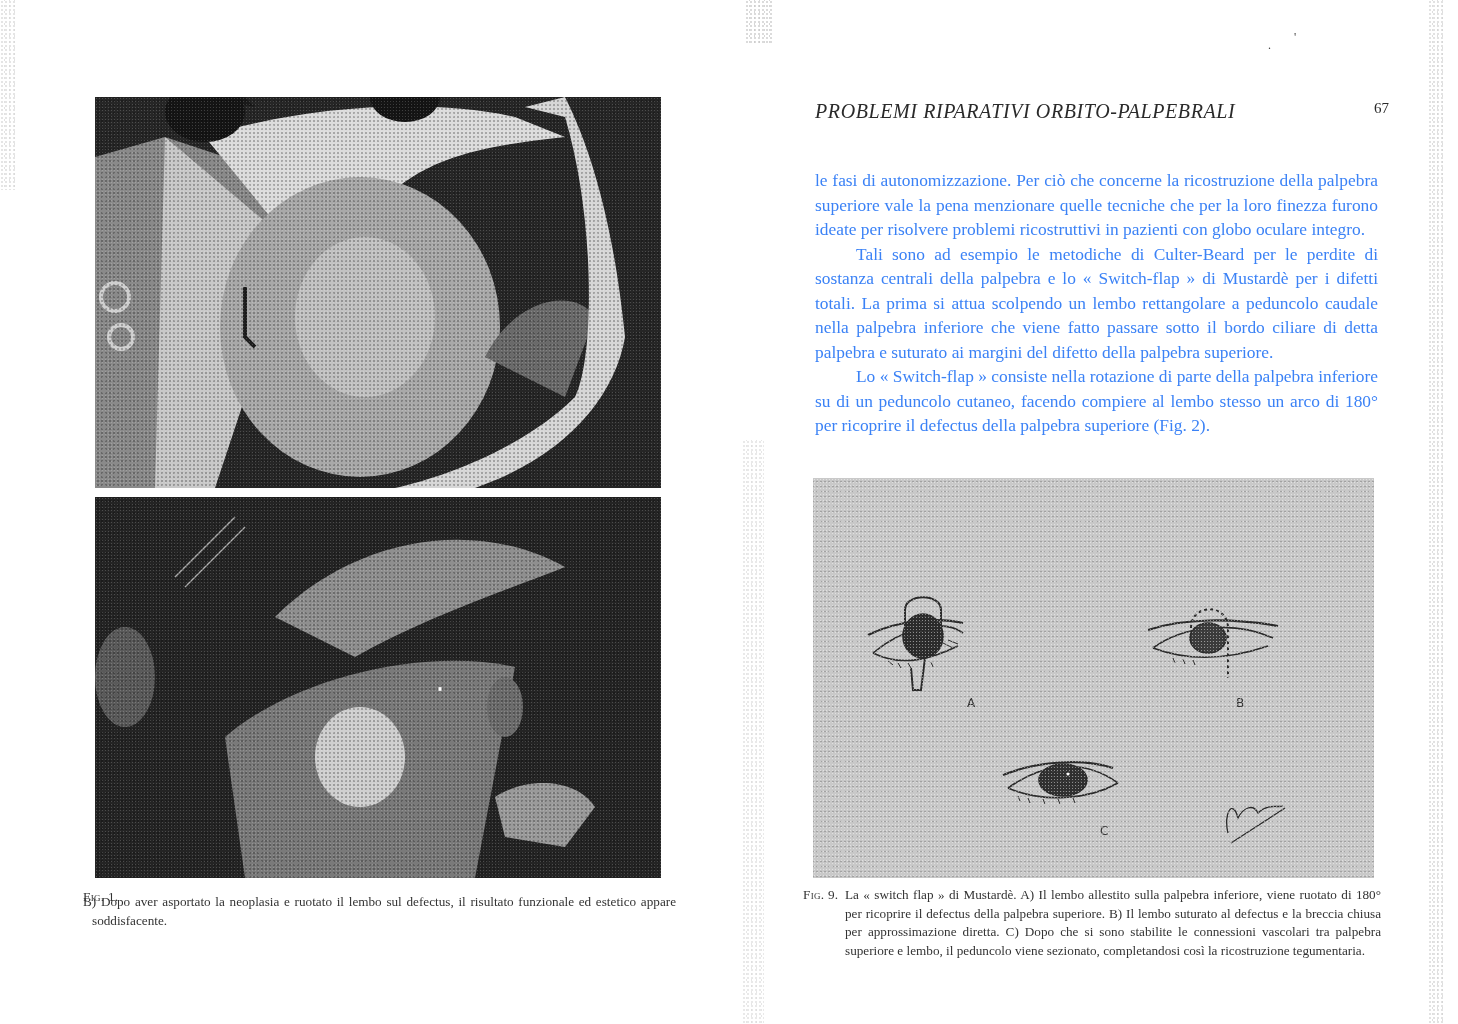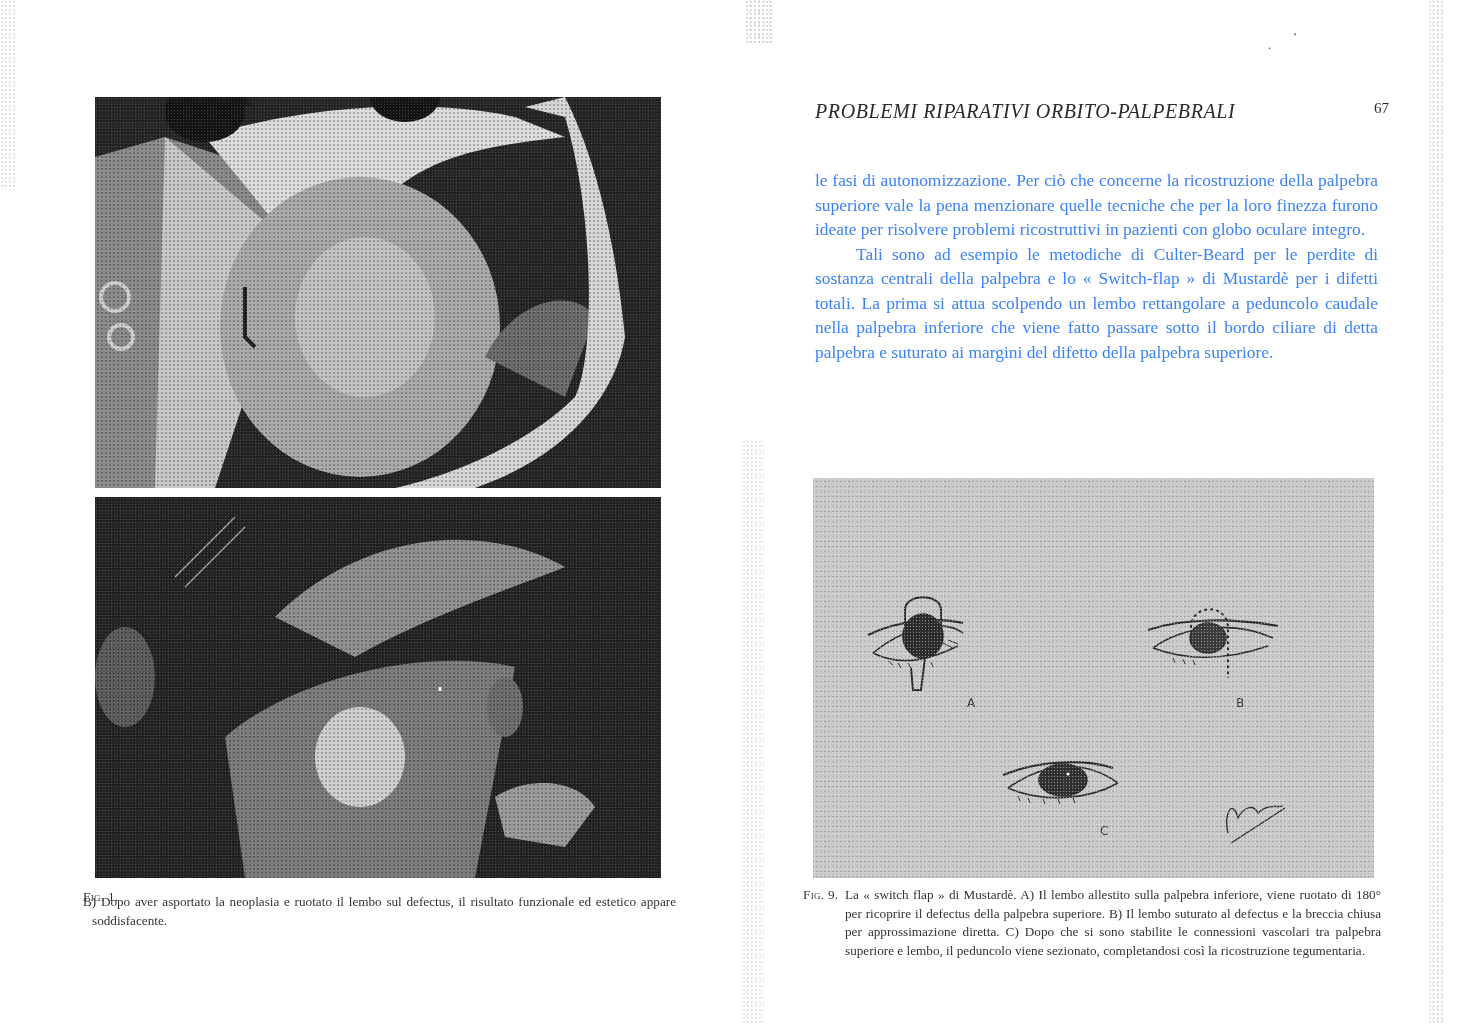--- a/index.html
+++ b/index.html
@@ -135,20 +135,21 @@
 </div>
 
 <div class="running-head">PROBLEMI RIPARATIVI ORBITO-PALPEBRALI</div>
 <div class="page-number">67</div>
 <span class="stray-mark" style="left:1294px;top:30px">'</span>
 <span class="stray-mark" style="left:1268px;top:38px">.</span>
 
 <div class="body-text">
   <p>le fasi di autonomizzazione. Per ciò che concerne la ricostruzione della palpebra superiore vale la pena menzionare quelle tecniche che per la loro finezza furono ideate per risolvere problemi ricostruttivi in pazienti con globo oculare integro.</p>
   <p class="indent">Tali sono ad esempio le metodiche di Culter-Beard per le perdite di sostanza centrali della palpebra e lo « Switch-flap » di Mustardè per i difetti totali. La prima si attua scolpendo un lembo rettangolare a peduncolo caudale nella palpebra inferiore che viene fatto passare sotto il bordo ciliare di detta palpebra e suturato ai margini del difetto della palpebra superiore.</p>
+  <p class="indent">Lo « Switch-flap » consiste nella rotazione di parte della palpebra inferiore su di un peduncolo cutaneo, facendo compiere al lembo stesso un arco di 180° per ricoprire il defectus della palpebra superiore (Fig. 2).</p>
 </div>
 
 <div id="drawing" title="Pencil drawing of three eyes illustrating the Mustardè switch flap stages">
   <svg viewBox="0 0 561 400">
 
     <g stroke="#2a2a2a" fill="none" stroke-width="1.6">
       <path d="M60,175 C90,150 130,140 150,155"></path>
       <path d="M60,175 C90,190 120,180 145,168"></path>
       <path d="M55,157 C90,140 130,140 150,145" stroke-width="2.2"></path>
       <ellipse cx="110" cy="158" rx="20" ry="22" fill="#2a2a2a"></ellipse>

